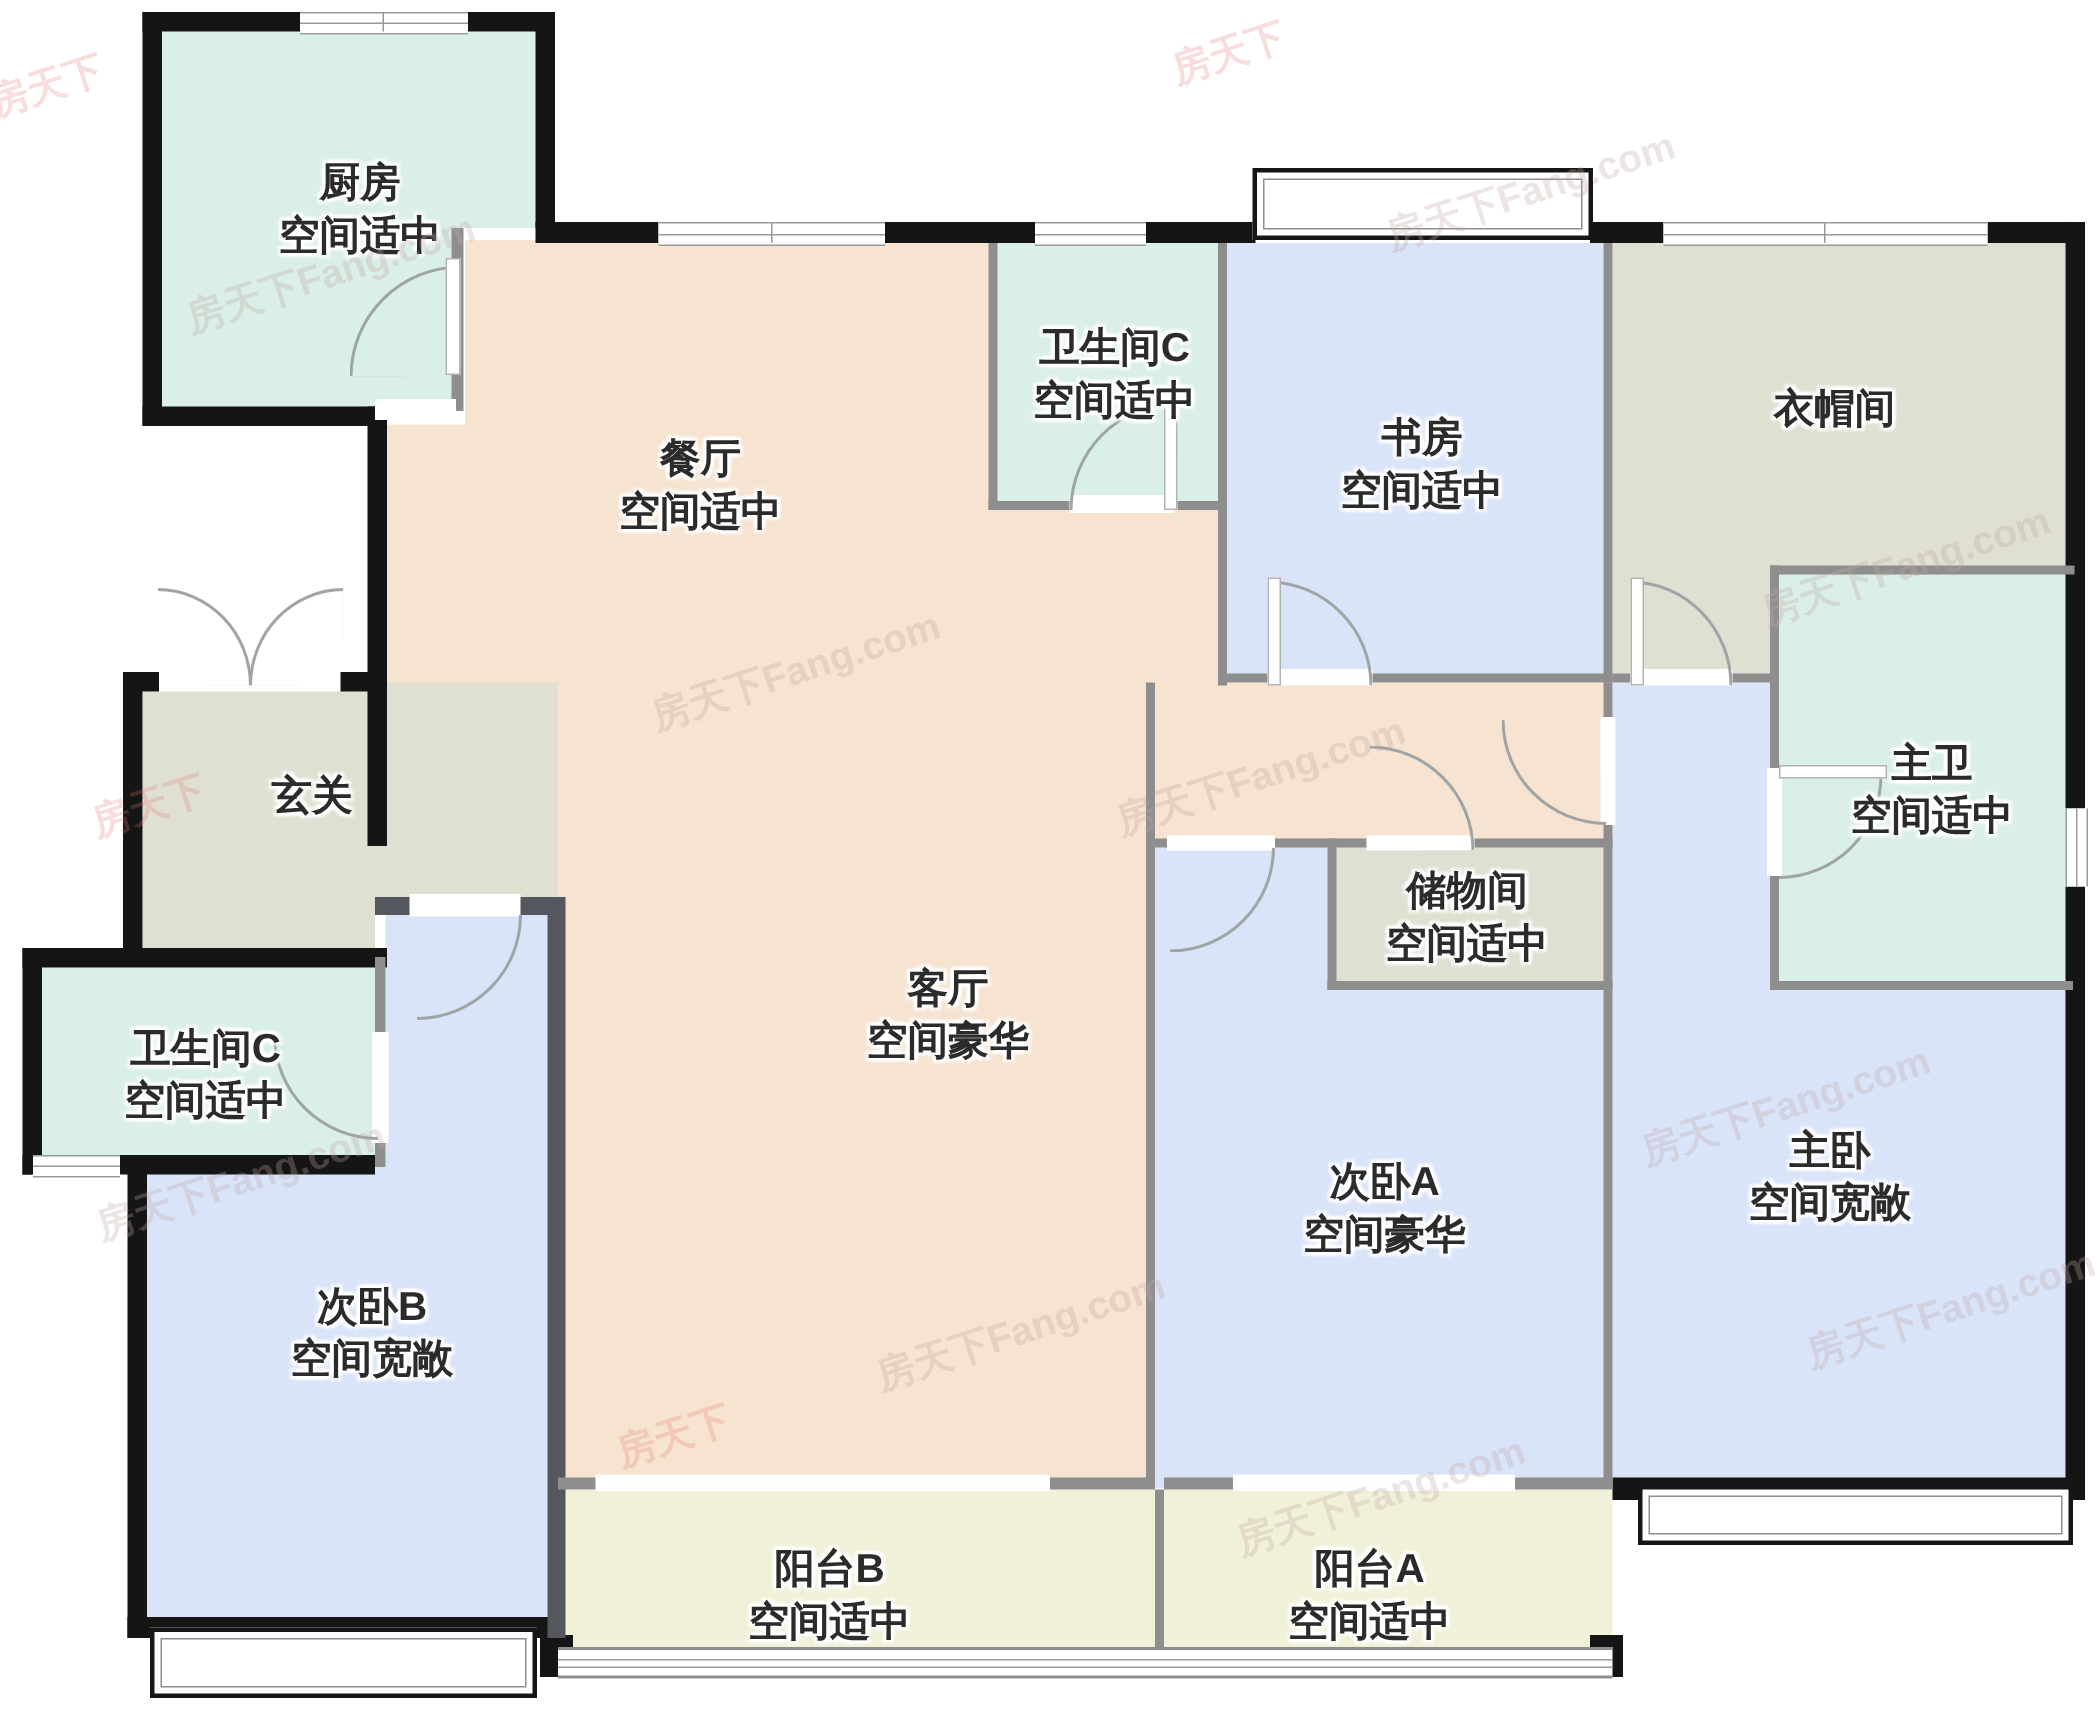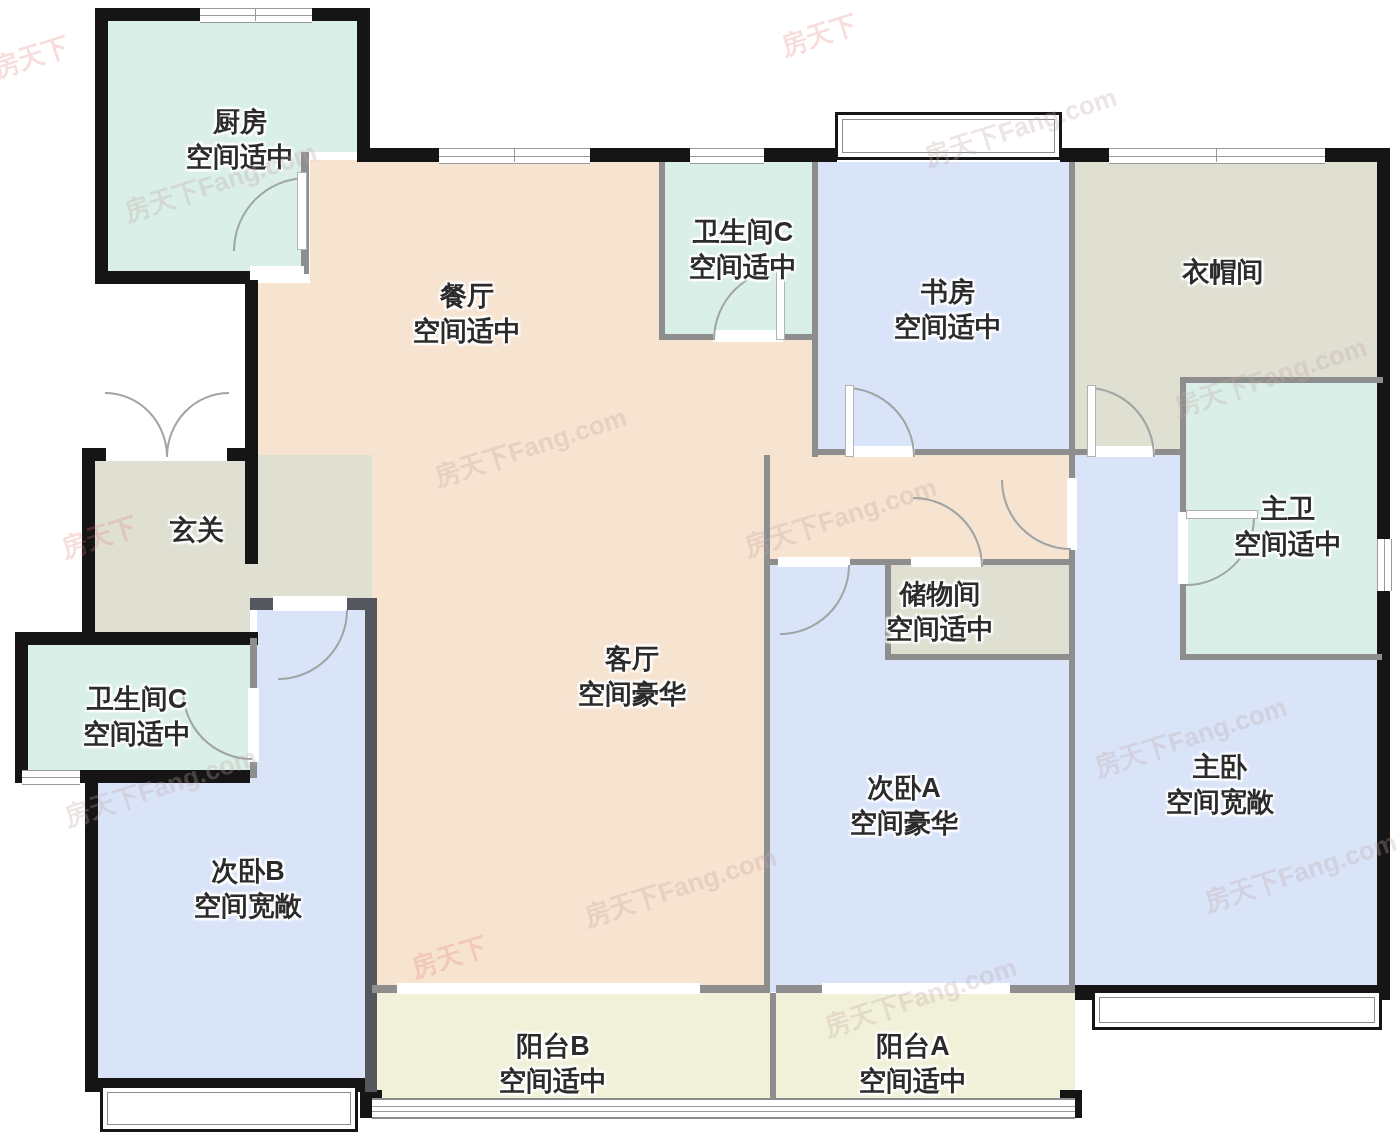--- a/index.html
+++ b/index.html
@@ -166,59 +166,59 @@
   <div class="arc bl" style="left:1001px;top:480px;width:68px;height:68px"></div>
   <div class="arc tr" style="left:913px;top:497px;width:68px;height:68px"></div>
   <div class="arc br" style="left:780px;top:565px;width:68px;height:68px"></div>
   <div class="arc bl" style="left:182px;top:690px;width:68px;height:68px"></div>
   <div class="arc br" style="left:278px;top:610px;width:68px;height:68px"></div>
 
   <div class="rlabel" style="left:240px;top:140px">
     <div>厨房</div>
     <div>空间适中</div>
   </div>
-  <div class="rlabel" style="left:467px;top:314px">
+  <div class="rlabel" style="left:467px;top:324px">
     <div>餐厅</div>
     <div>空间适中</div>
   </div>
   <div class="rlabel" style="left:743px;top:250px">
     <div>卫生间C</div>
     <div>空间适中</div>
   </div>
   <div class="rlabel" style="left:948px;top:310px">
     <div>书房</div>
     <div>空间适中</div>
   </div>
   <div class="rlabel" style="left:1223px;top:273px">
     <div>衣帽间</div>
   </div>
-  <div class="rlabel" style="left:197px;top:531px">
+  <div class="rlabel" style="left:208px;top:531px">
     <div>玄关</div>
   </div>
   <div class="rlabel" style="left:1288px;top:527px">
     <div>主卫</div>
     <div>空间适中</div>
   </div>
-  <div class="rlabel" style="left:940px;top:612px">
+  <div class="rlabel" style="left:978px;top:612px">
     <div>储物间</div>
     <div>空间适中</div>
   </div>
   <div class="rlabel" style="left:632px;top:677px">
     <div>客厅</div>
     <div>空间豪华</div>
   </div>
   <div class="rlabel" style="left:137px;top:717px">
     <div>卫生间C</div>
     <div>空间适中</div>
   </div>
   <div class="rlabel" style="left:248px;top:889px">
     <div>次卧B</div>
     <div>空间宽敞</div>
   </div>
-  <div class="rlabel" style="left:904px;top:806px">
+  <div class="rlabel" style="left:923px;top:806px">
     <div>次卧A</div>
     <div>空间豪华</div>
   </div>
   <div class="rlabel" style="left:1220px;top:785px">
     <div>主卧</div>
     <div>空间宽敞</div>
   </div>
   <div class="rlabel" style="left:553px;top:1064px">
     <div>阳台B</div>
     <div>空间适中</div>

